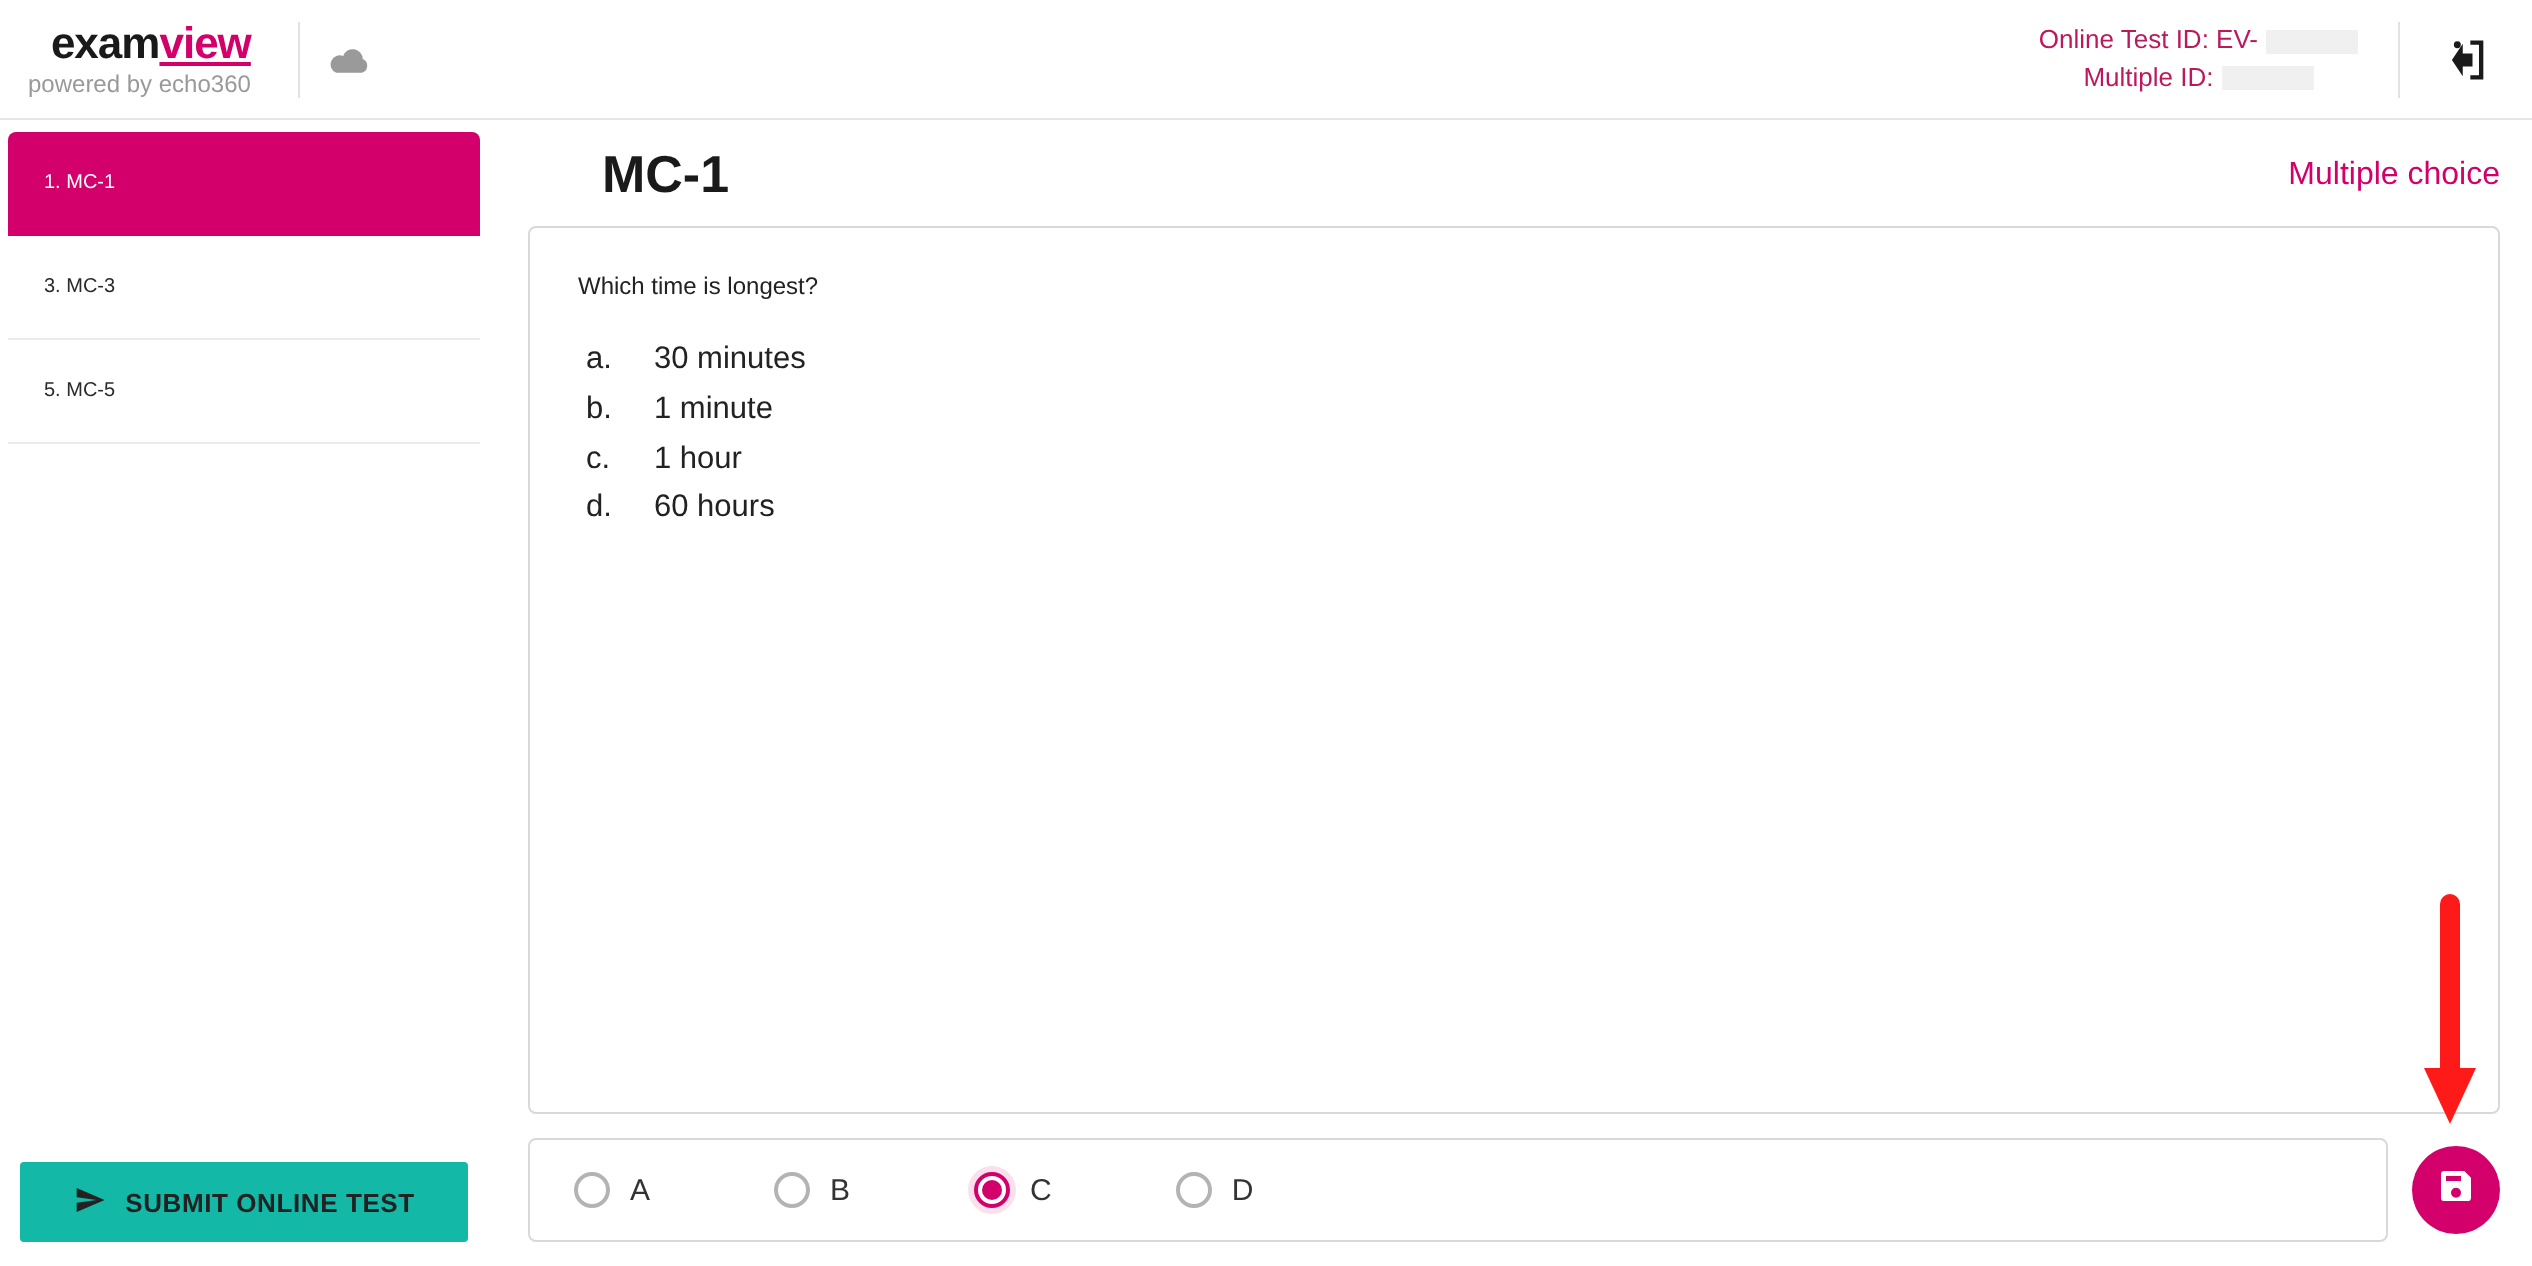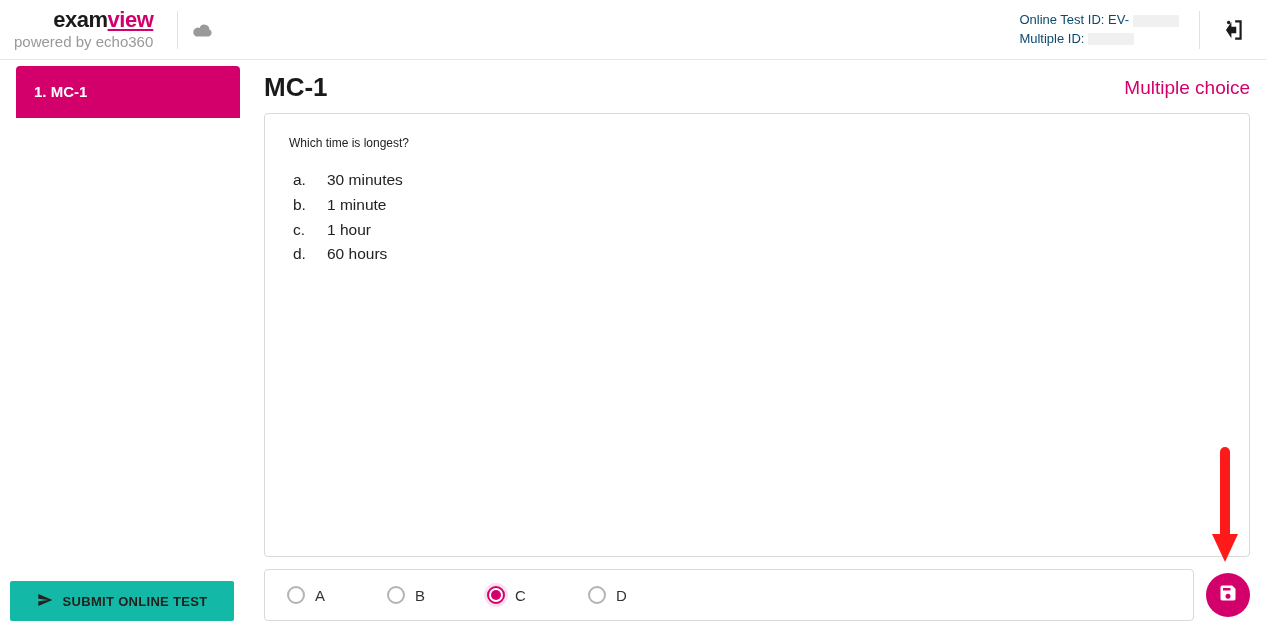--- a/index.html
+++ b/index.html
@@ -23,42 +23,42 @@
       display: flex;
       align-items: baseline;
       font-weight: 700;
       font-size: 22px;
       line-height: 1;
       letter-spacing: -0.5px;
     }
     .logo .exam { color: #1a1a1a; }
     .logo .view { color: #d3006c; text-decoration: underline; }
     .logo-sub {
-      font-size: 15px;
+      font-size: 12px;
       color: #999;
       margin-top: 2px;
       text-align: right;
       font-weight: 400;
     }
     .logo-wrap { display:flex; flex-direction:column; align-items:flex-end; margin-right:10px;}
     .vdiv { width:1px; height:38px; background:#e2e2e2; margin: 0 14px; }
     .cloud-icon {
       color: #9a9a9a;
       display: flex;
       align-items: center;
     }
     .header-right {
       margin-left: auto;
       display: flex;
       align-items: center;
     }
     .ids {
-      text-align: left;
+      text-align: center;
       font-size: 13px;
-      color: #0c4a6e;
+      color: #be185d;
       line-height: 1.4;
       margin-right: 6px;
     }
     .ids .row { white-space: nowrap; }
     .ids .redact { display:inline-block; width:46px; height:12px; background:#f0f0f0; vertical-align:middle; margin-left:4px;}
     .exit-btn {
       color: #1a1a1a;
       display:flex; align-items:center;
       cursor: pointer;
       padding: 6px;
@@ -72,26 +72,26 @@
       border-right: 0;
       display: flex;
       flex-direction: column;
       padding-top: 6px;
     }
     .q-item {
       height: 52px;
       display: flex;
       align-items: center;
       padding: 0 18px;
-      font-size: 15px;
-      font-weight: 700;
+      font-size: 10px;
+      font-weight: 400;
       color: #2a2a2a;
       border-bottom: 1px solid #ebebeb;
       cursor: pointer;
-      margin: 0 4px 0 16px;
+      margin: 0 4px 0 4px;
       border-radius: 4px 4px 0 0;
     }
     .q-item.active {
       background: #d3006c;
       color: #fff;
       border-bottom-color: transparent;
     }
     .submit-wrap {
       margin-top: auto;
       padding: 12px 10px;
@@ -121,24 +121,25 @@
     .main-head {
       display: flex;
       align-items: center;
       justify-content: space-between;
       margin-bottom: 10px;
     }
     .q-title {
       font-size: 26px;
       font-weight: 800;
       color: #1a1a1a;
+      margin-left: 37px;
     }
     .q-type {
       color: #d3006c;
-      font-size: 19px;
+      font-size: 16px;
     }
     .question-box {
       flex: 1;
       border: 1px solid #d9d9d9;
       border-radius: 4px;
       padding: 22px 24px;
       color: #222;
       overflow: auto;
     }
     .question-text {
@@ -239,20 +240,22 @@
           <circle cx="8" cy="5" r="1.6" fill="currentColor"></circle>
         </svg>
     </div>
   </div>
 </div>
 
 <div class="layout">
   <div class="sidebar">
     <div id="q-list">
         <div class="q-item active">1. MC-1</div>
+        <div class="q-item">3. MC-3</div>
+        <div class="q-item">5. MC-5</div>
       </div>
     <div class="submit-wrap">
       <button class="submit-btn">
         <span>
           <svg width="16" height="16" viewBox="0 0 24 24">
               <path fill="currentColor" d="M2 21l21-9L2 3v7l15 2-15 2v7z"></path>
             </svg>
         </span>
         <span>SUBMIT ONLINE TEST</span>
       </button>

